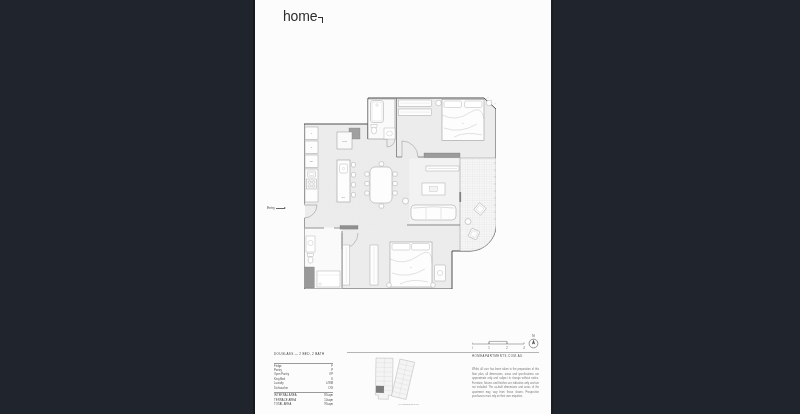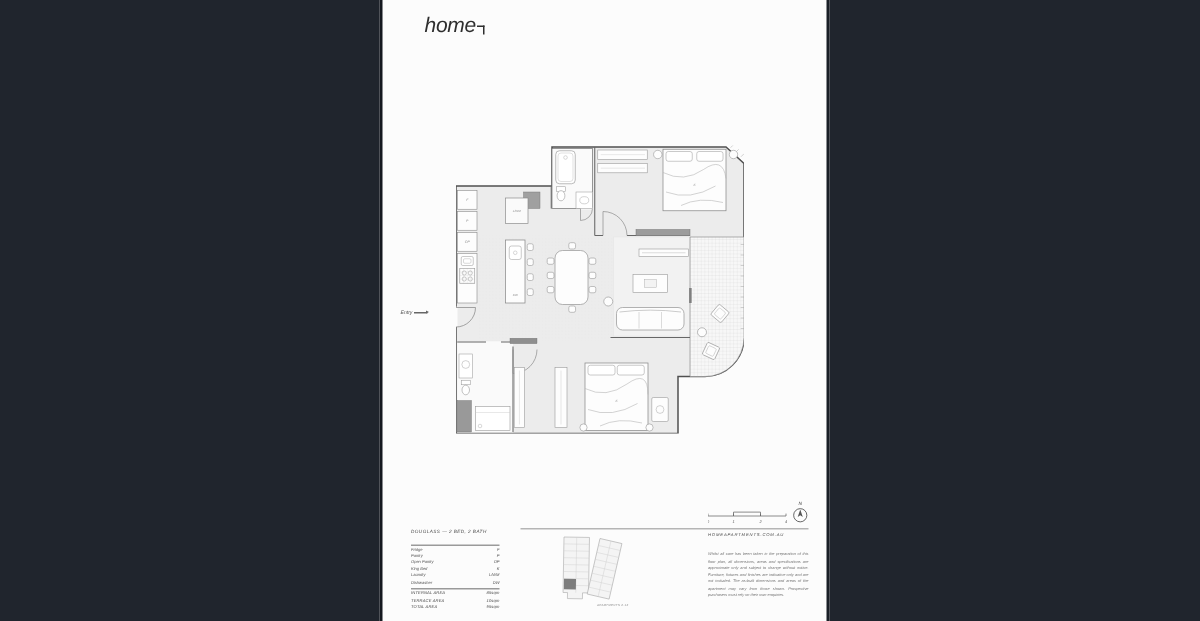--- a/index.html
+++ b/index.html
@@ -1,17 +1,17 @@
 <!DOCTYPE html>
 <html><head>
 <meta charset="utf-8">
 <style>
   html,body{margin:0;padding:0;width:800px;height:414px;overflow:hidden;
     font-family:"Liberation Sans",sans-serif;}
-  .stage{position:relative;width:800px;height:414px;background:#20252d;font-style:italic;}
+  .stage{position:relative;width:800px;height:414px;background:#20252d;}
   .page{position:absolute;left:253px;top:0;width:300px;height:414px;background:#fcfcfc;
     border-left:2px solid #151920;border-right:2px solid #1a1f26;box-sizing:border-box;}
   
   .logo{position:absolute;left:28px;top:8px;color:#2e2e2e;font-size:14px;letter-spacing:-0.2px;
     display:flex;align-items:flex-start;}
   .logo-corner{display:inline-block;width:4px;height:5px;border-top:1.5px solid #2e2e2e;
     border-right:1.5px solid #2e2e2e;margin-left:1px;transform:translateY(9px);}
   
   .entry{position:absolute;left:12px;top:206px;display:flex;align-items:center;
     font-size:3.4px;color:#555;}

